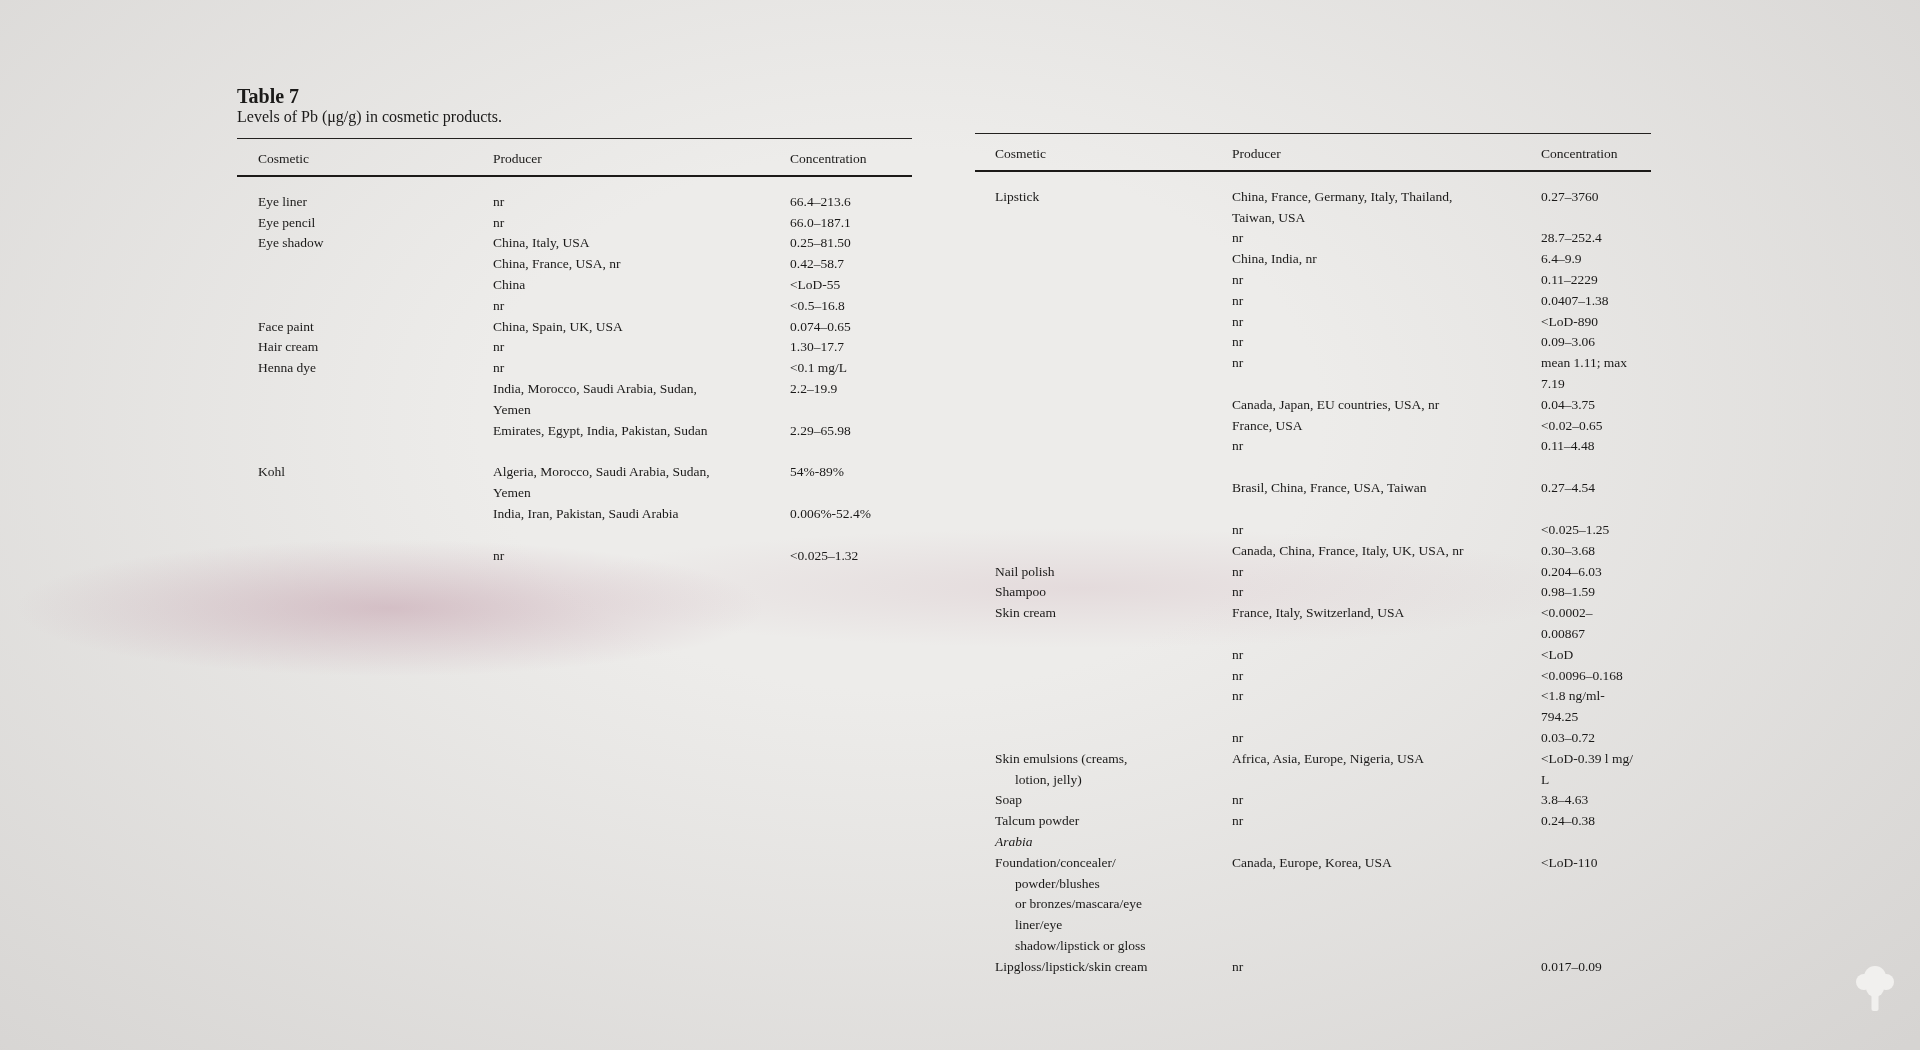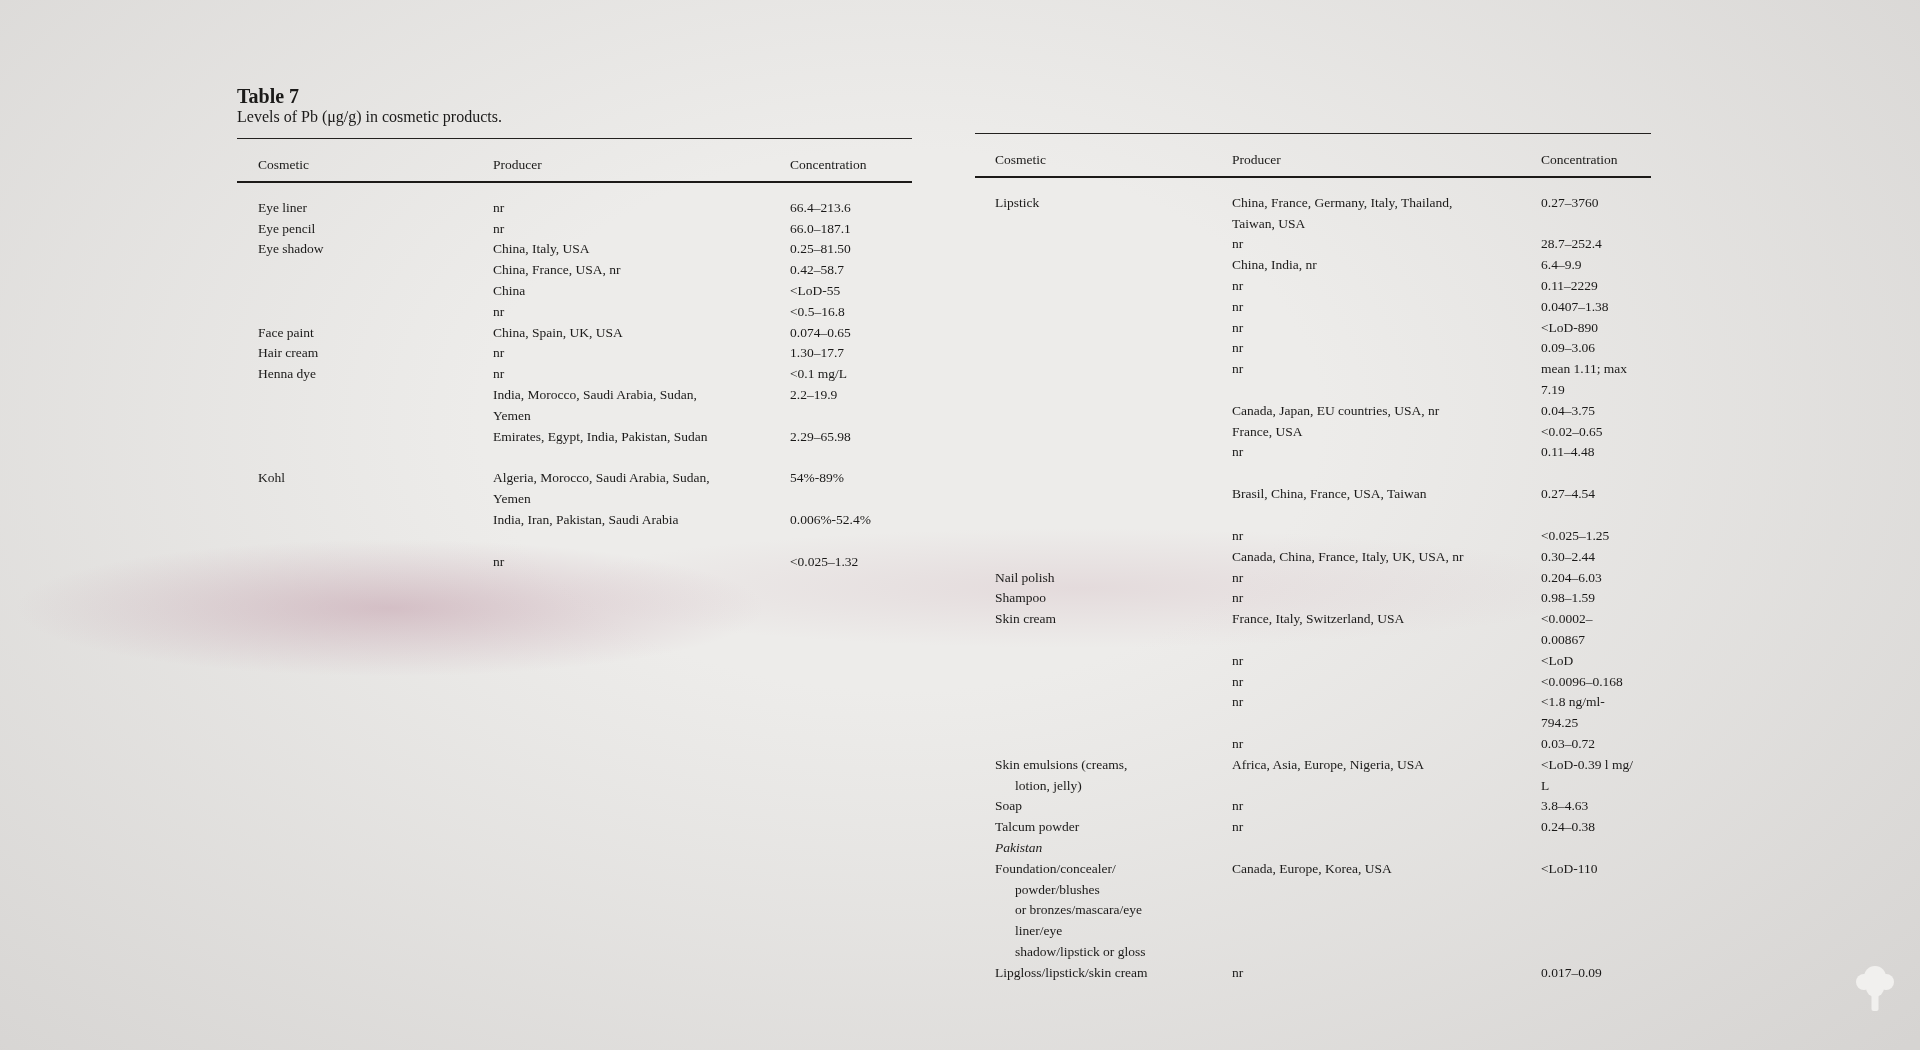--- a/index.html
+++ b/index.html
@@ -26,21 +26,21 @@
     table-layout: fixed;
     font-size: 13.5px;
     line-height: 20.8px;
     border-top: 1.4px solid #23211f;
   }
   table.paper-table.left  { left: 237px; top: 138px; width: 675px; }
   table.paper-table.right { left: 975px; top: 133px; width: 676px; }
 
   .paper-table th {
     text-align: left; font-weight: normal; font-size: 13.5px;
-    padding: 16px 0 5px 0;
+    padding: 10px 0 5px 0;
     border-bottom: 2px solid #1c1a18;
     white-space: nowrap;
   }
   .paper-table th.h-cosmetic { padding-left: 21px; }
   .paper-table.right th.h-cosmetic { padding-left: 20px; }
 
   .paper-table td {
     vertical-align: top;
     padding: 0;
     white-space: pre-line;
@@ -250,21 +250,21 @@
           <td class="col-concentration"></td>
         </tr>
         <tr>
           <td class="col-cosmetic"></td>
           <td class="col-producer">nr</td>
           <td class="col-concentration">&lt;0.025–1.25</td>
         </tr>
         <tr>
           <td class="col-cosmetic"></td>
           <td class="col-producer">Canada, China, France, Italy, UK, USA, nr</td>
-          <td class="col-concentration">0.30–2.44</td>
+          <td class="col-concentration">0.30–3.68</td>
         </tr>
         <tr>
           <td class="col-cosmetic">Nail polish</td>
           <td class="col-producer">nr</td>
           <td class="col-concentration">0.204–6.03</td>
         </tr>
         <tr>
           <td class="col-cosmetic">Shampoo</td>
           <td class="col-producer">nr</td>
           <td class="col-concentration">0.98–1.59</td>
@@ -307,21 +307,21 @@
           <td class="col-cosmetic">Soap</td>
           <td class="col-producer">nr</td>
           <td class="col-concentration">3.8–4.63</td>
         </tr>
         <tr>
           <td class="col-cosmetic">Talcum powder</td>
           <td class="col-producer">nr</td>
           <td class="col-concentration">0.24–0.38</td>
         </tr>
         <tr>
-          <td class="col-cosmetic em">Pakistan</td>
+          <td class="col-cosmetic em">Arabia</td>
           <td class="col-producer em"></td>
           <td class="col-concentration em"></td>
         </tr>
         <tr>
           <td class="col-cosmetic">Foundation/concealer/
 powder/blushes
 or bronzes/mascara/eye
 liner/eye
 shadow/lipstick or gloss</td>
           <td class="col-producer">Canada, Europe, Korea, USA</td>

